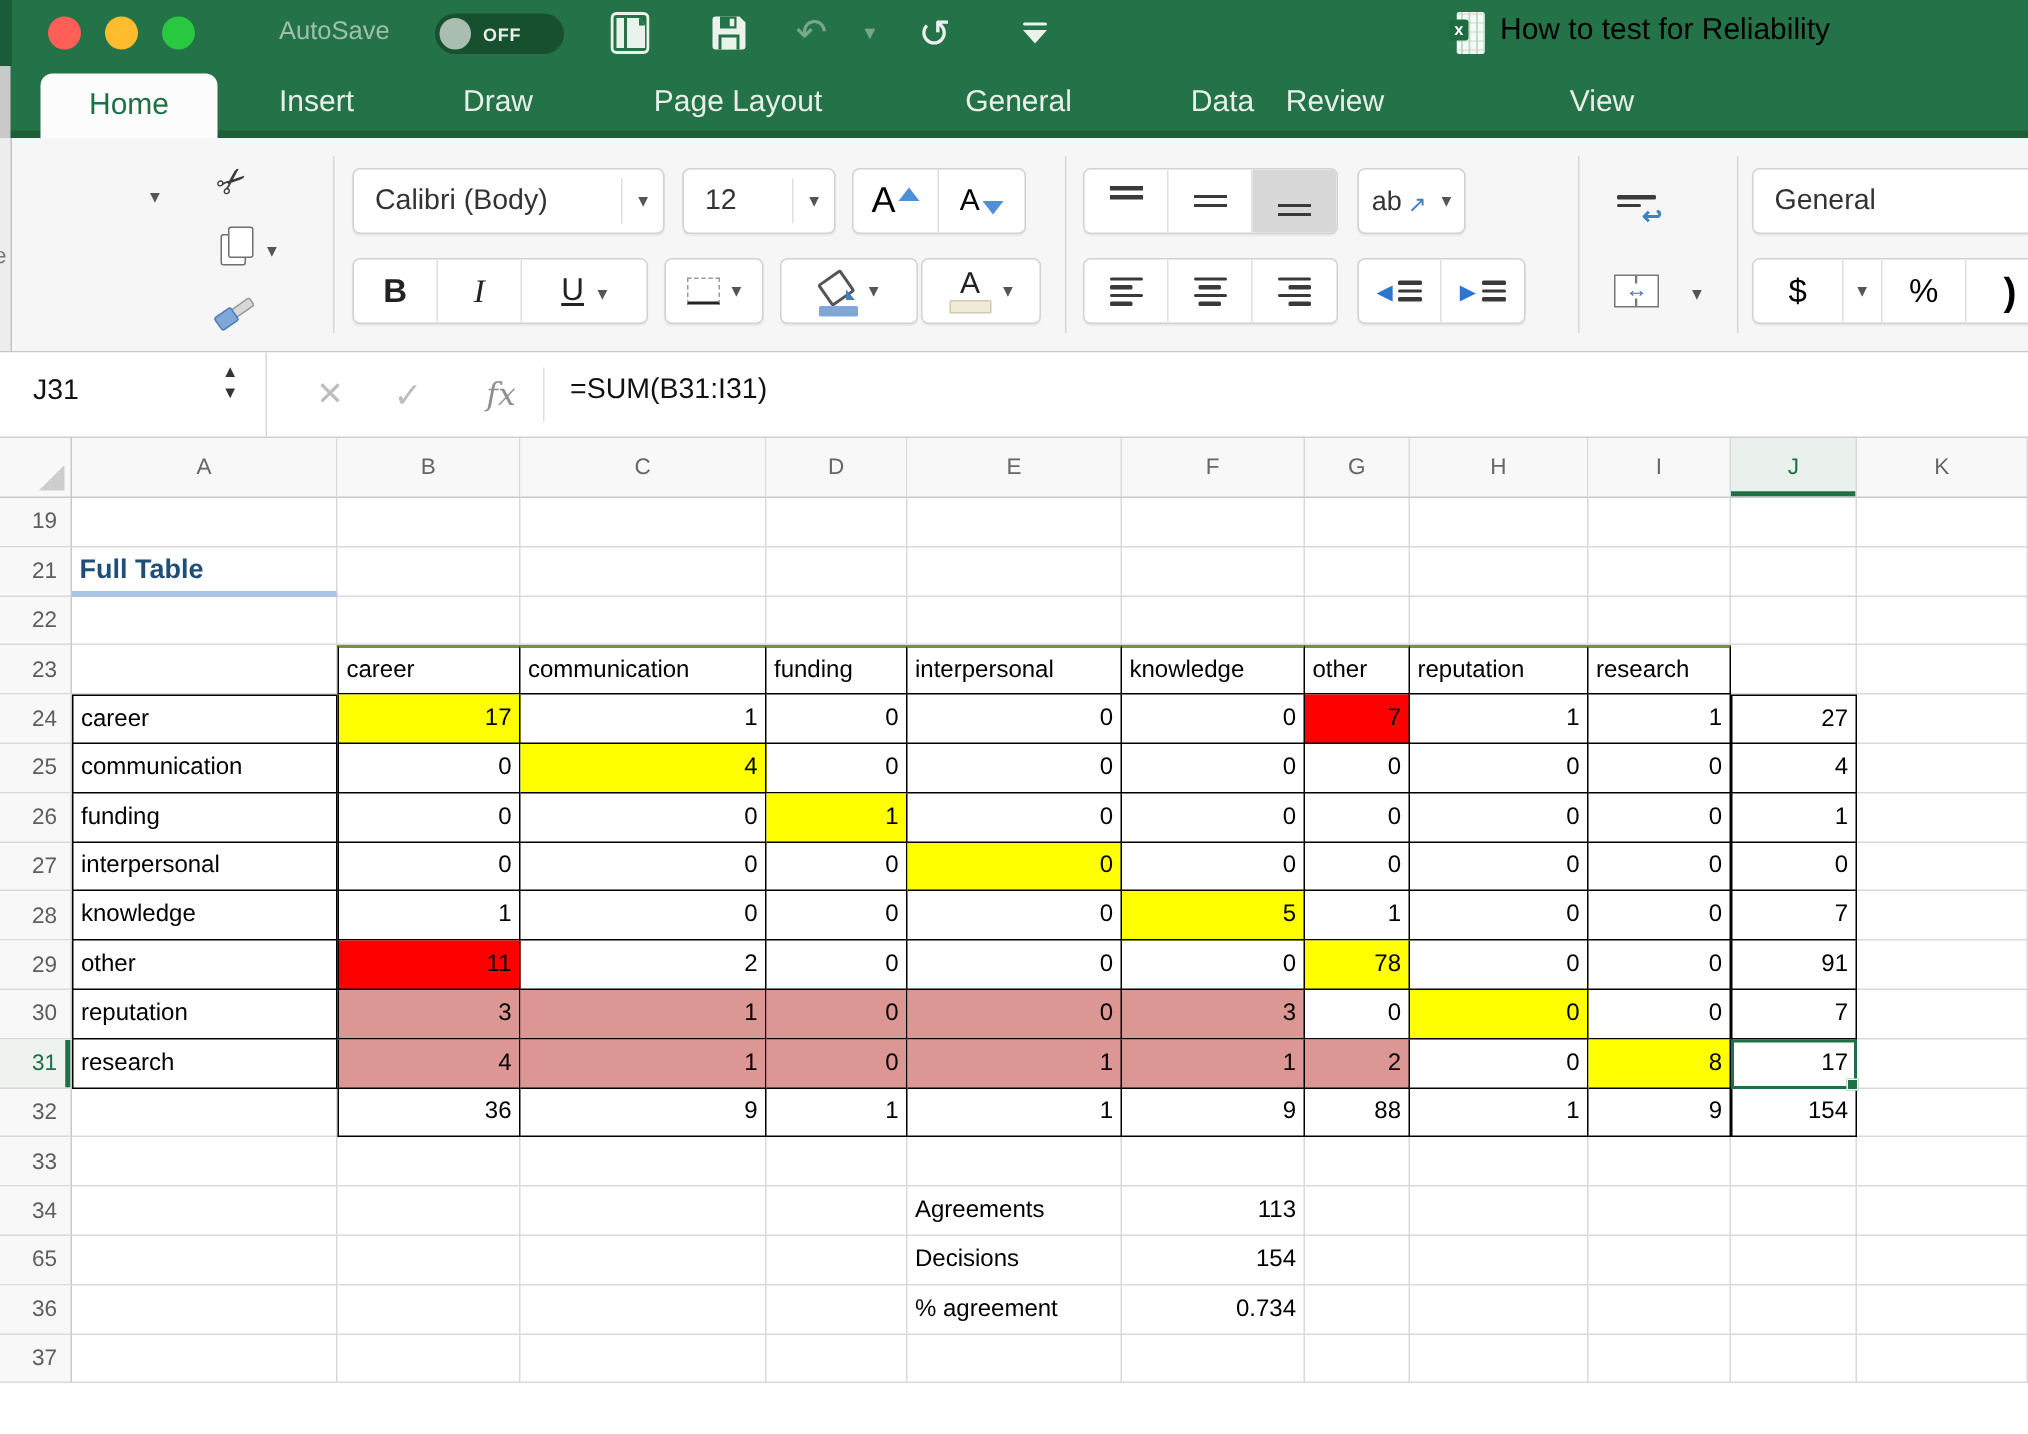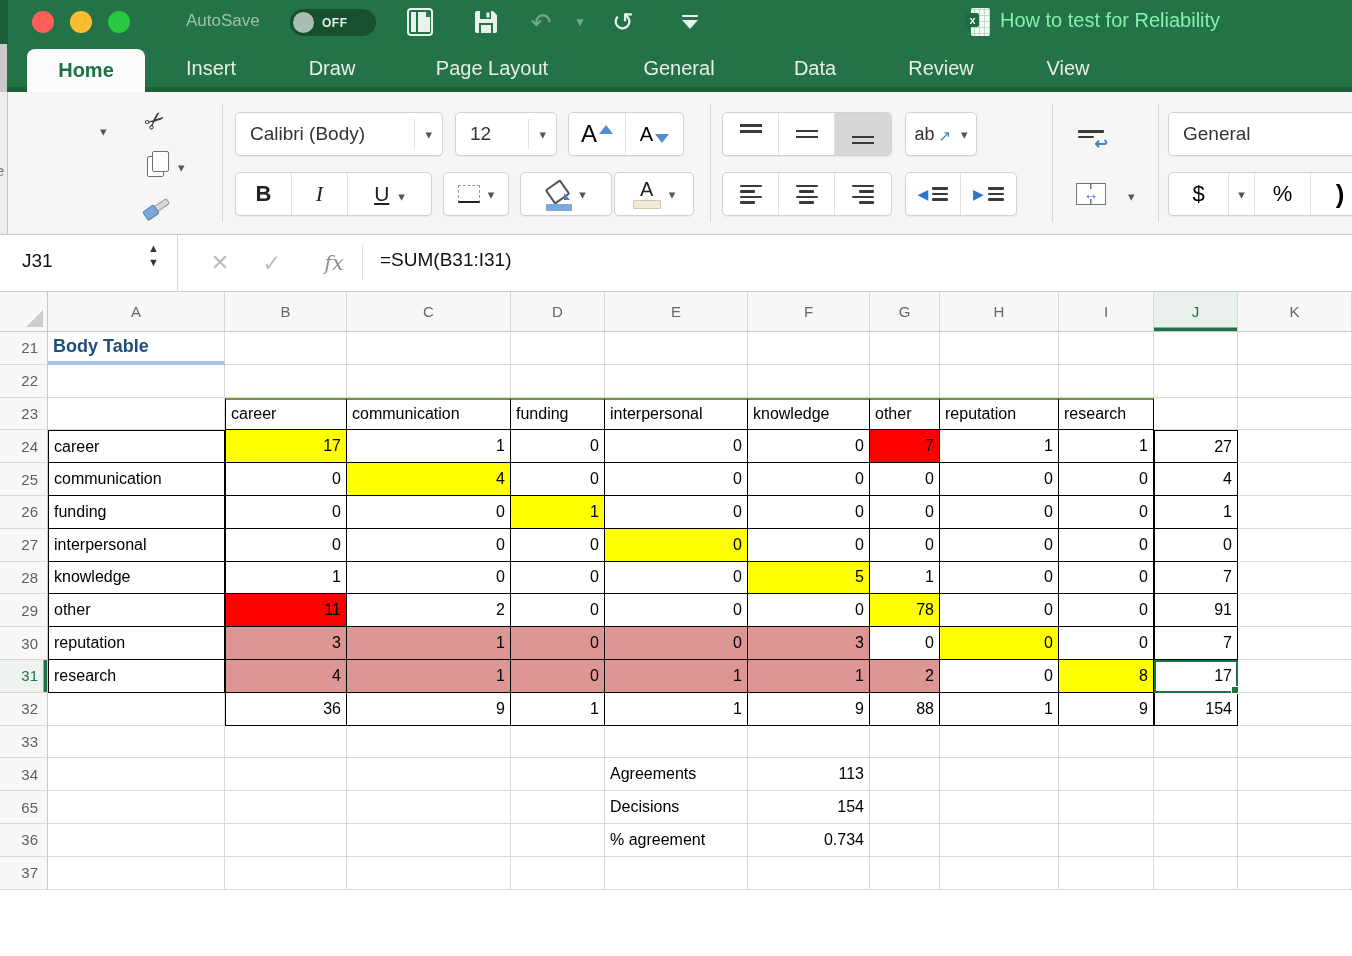--- a/index.html
+++ b/index.html
@@ -20,37 +20,37 @@
   #autosave-knob{width:21px;height:21px;border-radius:50%;background:#A9BDB0;margin-left:3px;}
   #autosave-state{font-size:12px;font-weight:bold;color:rgba(255,255,255,.9);margin-left:8px;letter-spacing:.5px;}
   .tb-ic{position:absolute;top:8px;height:28px;display:flex;align-items:center;justify-content:center;color:#EAF2EC;}
   .tb-glyph{font-size:25px;line-height:1;}
   .dim{opacity:.42;}
   #redo-icon .tb-glyph{font-size:26px;}
   .tiny-caret{font-size:12px;color:#EAF2EC;}
   #overflow-icon{flex-direction:column;gap:3px;}
   #overflow-icon .bar{width:16px;height:2.5px;background:#EAF2EC;border-radius:1px;}
   #overflow-icon .tri{width:0;height:0;border-left:8px solid transparent;border-right:8px solid transparent;border-top:9px solid #EAF2EC;}
-  #doc-title{position:absolute;left:1000px;top:9px;font-size:20px;color:#86efac;}
+  #doc-title{position:absolute;left:1000px;top:9px;font-size:20px;color:#000000;}
   #doc-icon{position:absolute;left:966px;top:8px;width:24px;height:28px;}
   #doc-icon .page{position:absolute;right:0;top:0;width:19px;height:28px;background:#F6FBF7;border-radius:2px;
      background-image:linear-gradient(#BFD9C6 1px,transparent 1px),linear-gradient(90deg,#BFD9C6 1px,transparent 1px);
      background-size:5px 6px;background-position:3px 7px;}
   #doc-icon .badge{position:absolute;left:0;top:5px;width:13px;height:14px;background:#1E6B41;color:#fff;
      font-size:11px;font-weight:bold;display:flex;align-items:center;justify-content:center;border-radius:2px;}
 
   
   #tabbar{position:absolute;top:44px;left:0;right:0;height:48px;background:#247247;border-bottom:0;}
   #tabbar .darkstrip{position:absolute;left:0;right:0;bottom:0;height:5px;background:#1D6038;}
   #tabbar .edge{position:absolute;left:0;top:0;width:7px;height:48px;background:#C9C9C9;}
   .tab{position:absolute;top:0;height:48px;display:flex;align-items:center;font-size:20px;color:#E7EFE8;
        transform:translateX(-50%);font-weight:500;}
   #tab-active{position:absolute;left:27px;top:5px;width:118px;height:43px;background:#FCFCFC;
       border-radius:8px 8px 0 0;display:flex;align-items:center;justify-content:center;z-index:2;}
-  #tab-active span{color:#1E7145;font-size:20px;font-weight:bold;}
+  #tab-active span{color:#1E7145;font-size:20px;font-weight:normal;}
 
   
   #ribbon{position:absolute;top:92px;left:0;right:0;height:143px;background:#F6F6F6;border-bottom:1px solid #C6C6C6;box-sizing:border-box;}
   #ribbon .edge{position:absolute;left:0;top:0;width:7px;height:142px;background:#EDEDED;border-right:1px solid #C4C4C4;}
   #edge-fragment{position:absolute;left:-4px;top:70px;font-size:15px;color:#777;}
   .gdiv{position:absolute;top:12px;height:118px;width:1px;background:#D8D8D8;}
   .btn{position:absolute;background:#fff;border:1px solid #D2D2D2;border-radius:5px;
        box-shadow:0 1px 1px rgba(0,0,0,.06);display:flex;align-items:center;color:#333;box-sizing:border-box;}
   .seg{position:absolute;display:flex;background:#fff;border:1px solid #D2D2D2;border-radius:5px;overflow:hidden;
        box-shadow:0 1px 1px rgba(0,0,0,.06);box-sizing:border-box;}
@@ -249,21 +249,21 @@
     <div class="darkstrip"></div>
     <div class="edge"></div>
     <div id="tab-active">
       <span>Home</span>
     </div>
     <span class="tab" style="left:211px;">Insert</span>
     <span class="tab" style="left:332px;">Draw</span>
     <span class="tab" style="left:492px;">Page Layout</span>
     <span class="tab" style="left:679px;">General</span>
     <span class="tab" style="left:815px;">Data</span>
-    <span class="tab" style="left:941px;">Review</span>
+    <span class="tab" style="left:890px;">Review</span>
     <span class="tab" style="left:1068px;">View</span>
   </div>
 
   <div id="ribbon">
     <div class="edge">
         <span id="edge-fragment">e</span>
       </div>
 
     <span class="caret" id="paste-caret"></span>
     <div class="plainbtn" id="cut-btn">
@@ -459,22 +459,36 @@
         <div class="colhdr" style="width: 94px;">D</div>
         <div class="colhdr" style="width: 143px;">E</div>
         <div class="colhdr" style="width: 122px;">F</div>
         <div class="colhdr" style="width: 70px;">G</div>
         <div class="colhdr" style="width: 119px;">H</div>
         <div class="colhdr" style="width: 95px;">I</div>
         <div class="colhdr sel" style="width: 84px;">J</div>
         <div class="colhdr" style="width: 114px;">K</div>
       </div>
       <div class="grow">
+        <div class="rowhdr">19</div>
+        <div class="cell" style="width: 177px;"></div>
+        <div class="cell" style="width: 122px;"></div>
+        <div class="cell" style="width: 164px;"></div>
+        <div class="cell" style="width: 94px;"></div>
+        <div class="cell" style="width: 143px;"></div>
+        <div class="cell" style="width: 122px;"></div>
+        <div class="cell" style="width: 70px;"></div>
+        <div class="cell" style="width: 119px;"></div>
+        <div class="cell" style="width: 95px;"></div>
+        <div class="cell" style="width: 84px;"></div>
+        <div class="cell" style="width: 114px;"></div>
+      </div>
+      <div class="grow">
         <div class="rowhdr">21</div>
-        <div class="cell title-cell" style="width: 177px;">Body Table</div>
+        <div class="cell title-cell" style="width: 177px;">Full Table</div>
         <div class="cell" style="width: 122px;"></div>
         <div class="cell" style="width: 164px;"></div>
         <div class="cell" style="width: 94px;"></div>
         <div class="cell" style="width: 143px;"></div>
         <div class="cell" style="width: 122px;"></div>
         <div class="cell" style="width: 70px;"></div>
         <div class="cell" style="width: 119px;"></div>
         <div class="cell" style="width: 95px;"></div>
         <div class="cell" style="width: 84px;"></div>
         <div class="cell" style="width: 114px;"></div>

